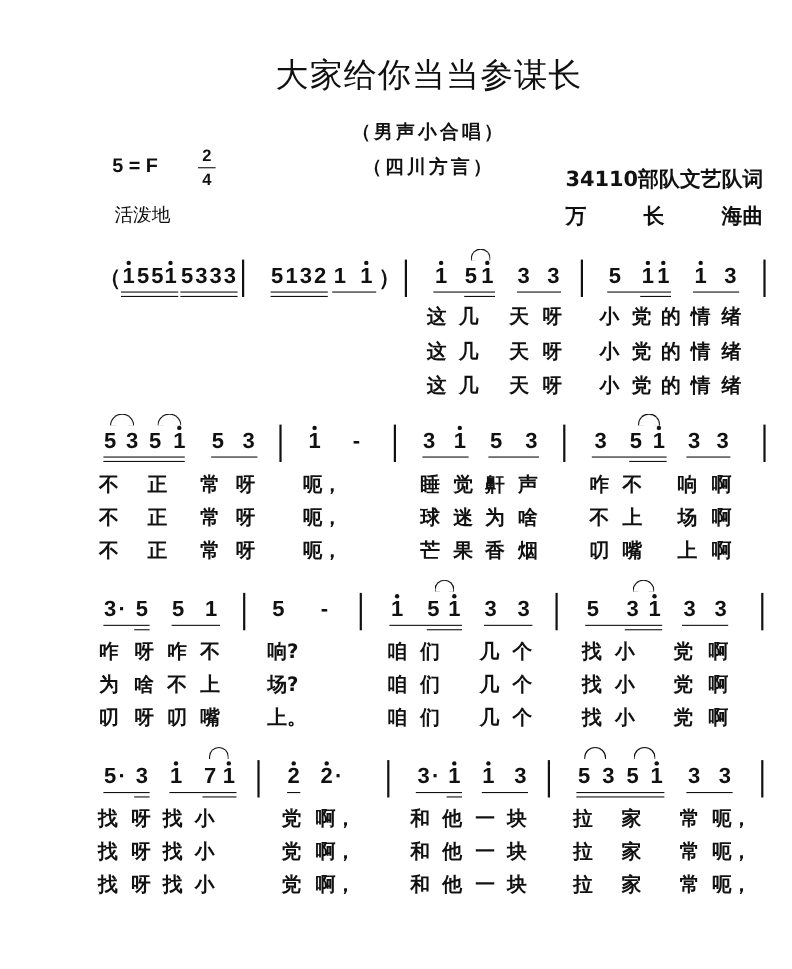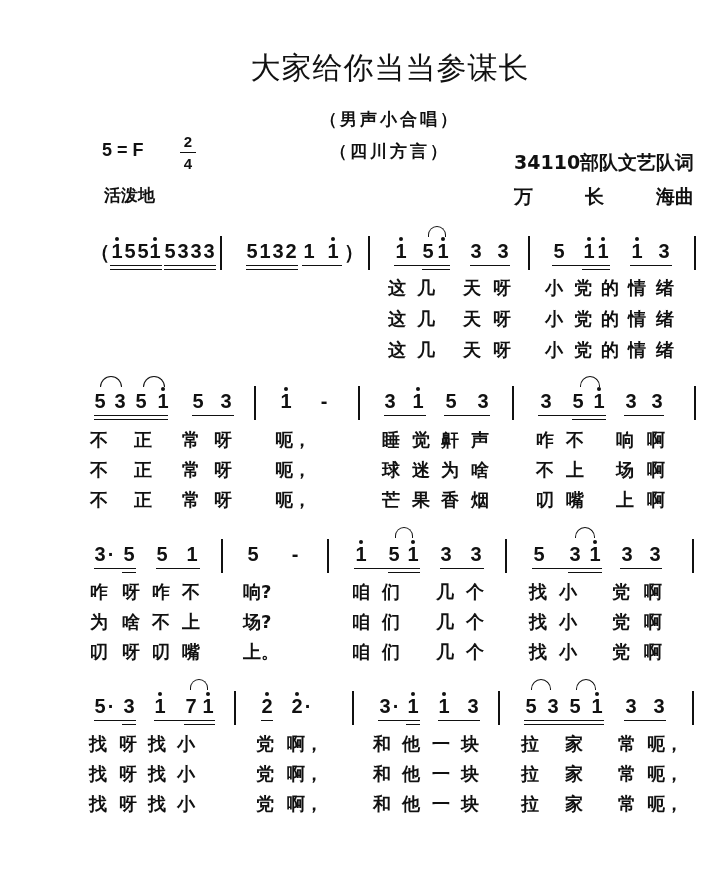--- a/index.html
+++ b/index.html
@@ -4,21 +4,21 @@
 <style>
   html, body { margin:0; padding:0; background:#fff; }
   body { width:720px; height:881px; position:relative; overflow:hidden;
          font-family:"DejaVu Sans", sans-serif; color:#111; }
   .abs { position:absolute;margin-left:30px; }
   .title { top:48px; left:0; width:720px; text-align:center; font-size:30px; letter-spacing:1px; }
   .sub { left:0; width:720px; text-align:center; font-size:17px; font-weight:bold; letter-spacing:3px; }
   .key { top:140px; left:72px; font-family:"Liberation Sans", sans-serif; font-weight:bold; font-size:18px; }
   .frac { top:133px; left:150px; width:16px; text-align:center; font-family:"Liberation Sans", sans-serif; font-weight:bold; font-size:15px; line-height:17px; }
   .frac .bar { border-top:1.5px solid #111; margin:2px 0; }
-  .tempo { top:184px; left:74px; font-size:17px; font-weight:bold; }
+  .tempo { top:184px; left:74px; font-size:17px; font-weight:normal; }
   .credit { left:484px; font-size:19px; font-weight:bold; }
   .credit2 { left:484px; width:180px; display:flex; justify-content:space-between; font-size:19px; font-weight:bold; }
 
   .notes { font-family:"Liberation Sans", sans-serif; font-weight:bold; font-size:20px; }
   .n { position:absolute; width:14px; text-align:center; }
   .dot-above::before { content:""; position:absolute; top:-3px; left:5px; width:4px; height:4px; border-radius:50%; background:#111; }
   .line { position:absolute; height:0; border-top:1.5px solid #111; }
   .barline { position:absolute; width:0; border-left:2px solid #111; height:34px; }
   .slur { position:absolute; height:10px; border:1.8px solid #111; border-bottom:none; border-radius:12px 12px 0 0; }
   .lyric { position:absolute; font-size:18px; font-weight:bold; }

